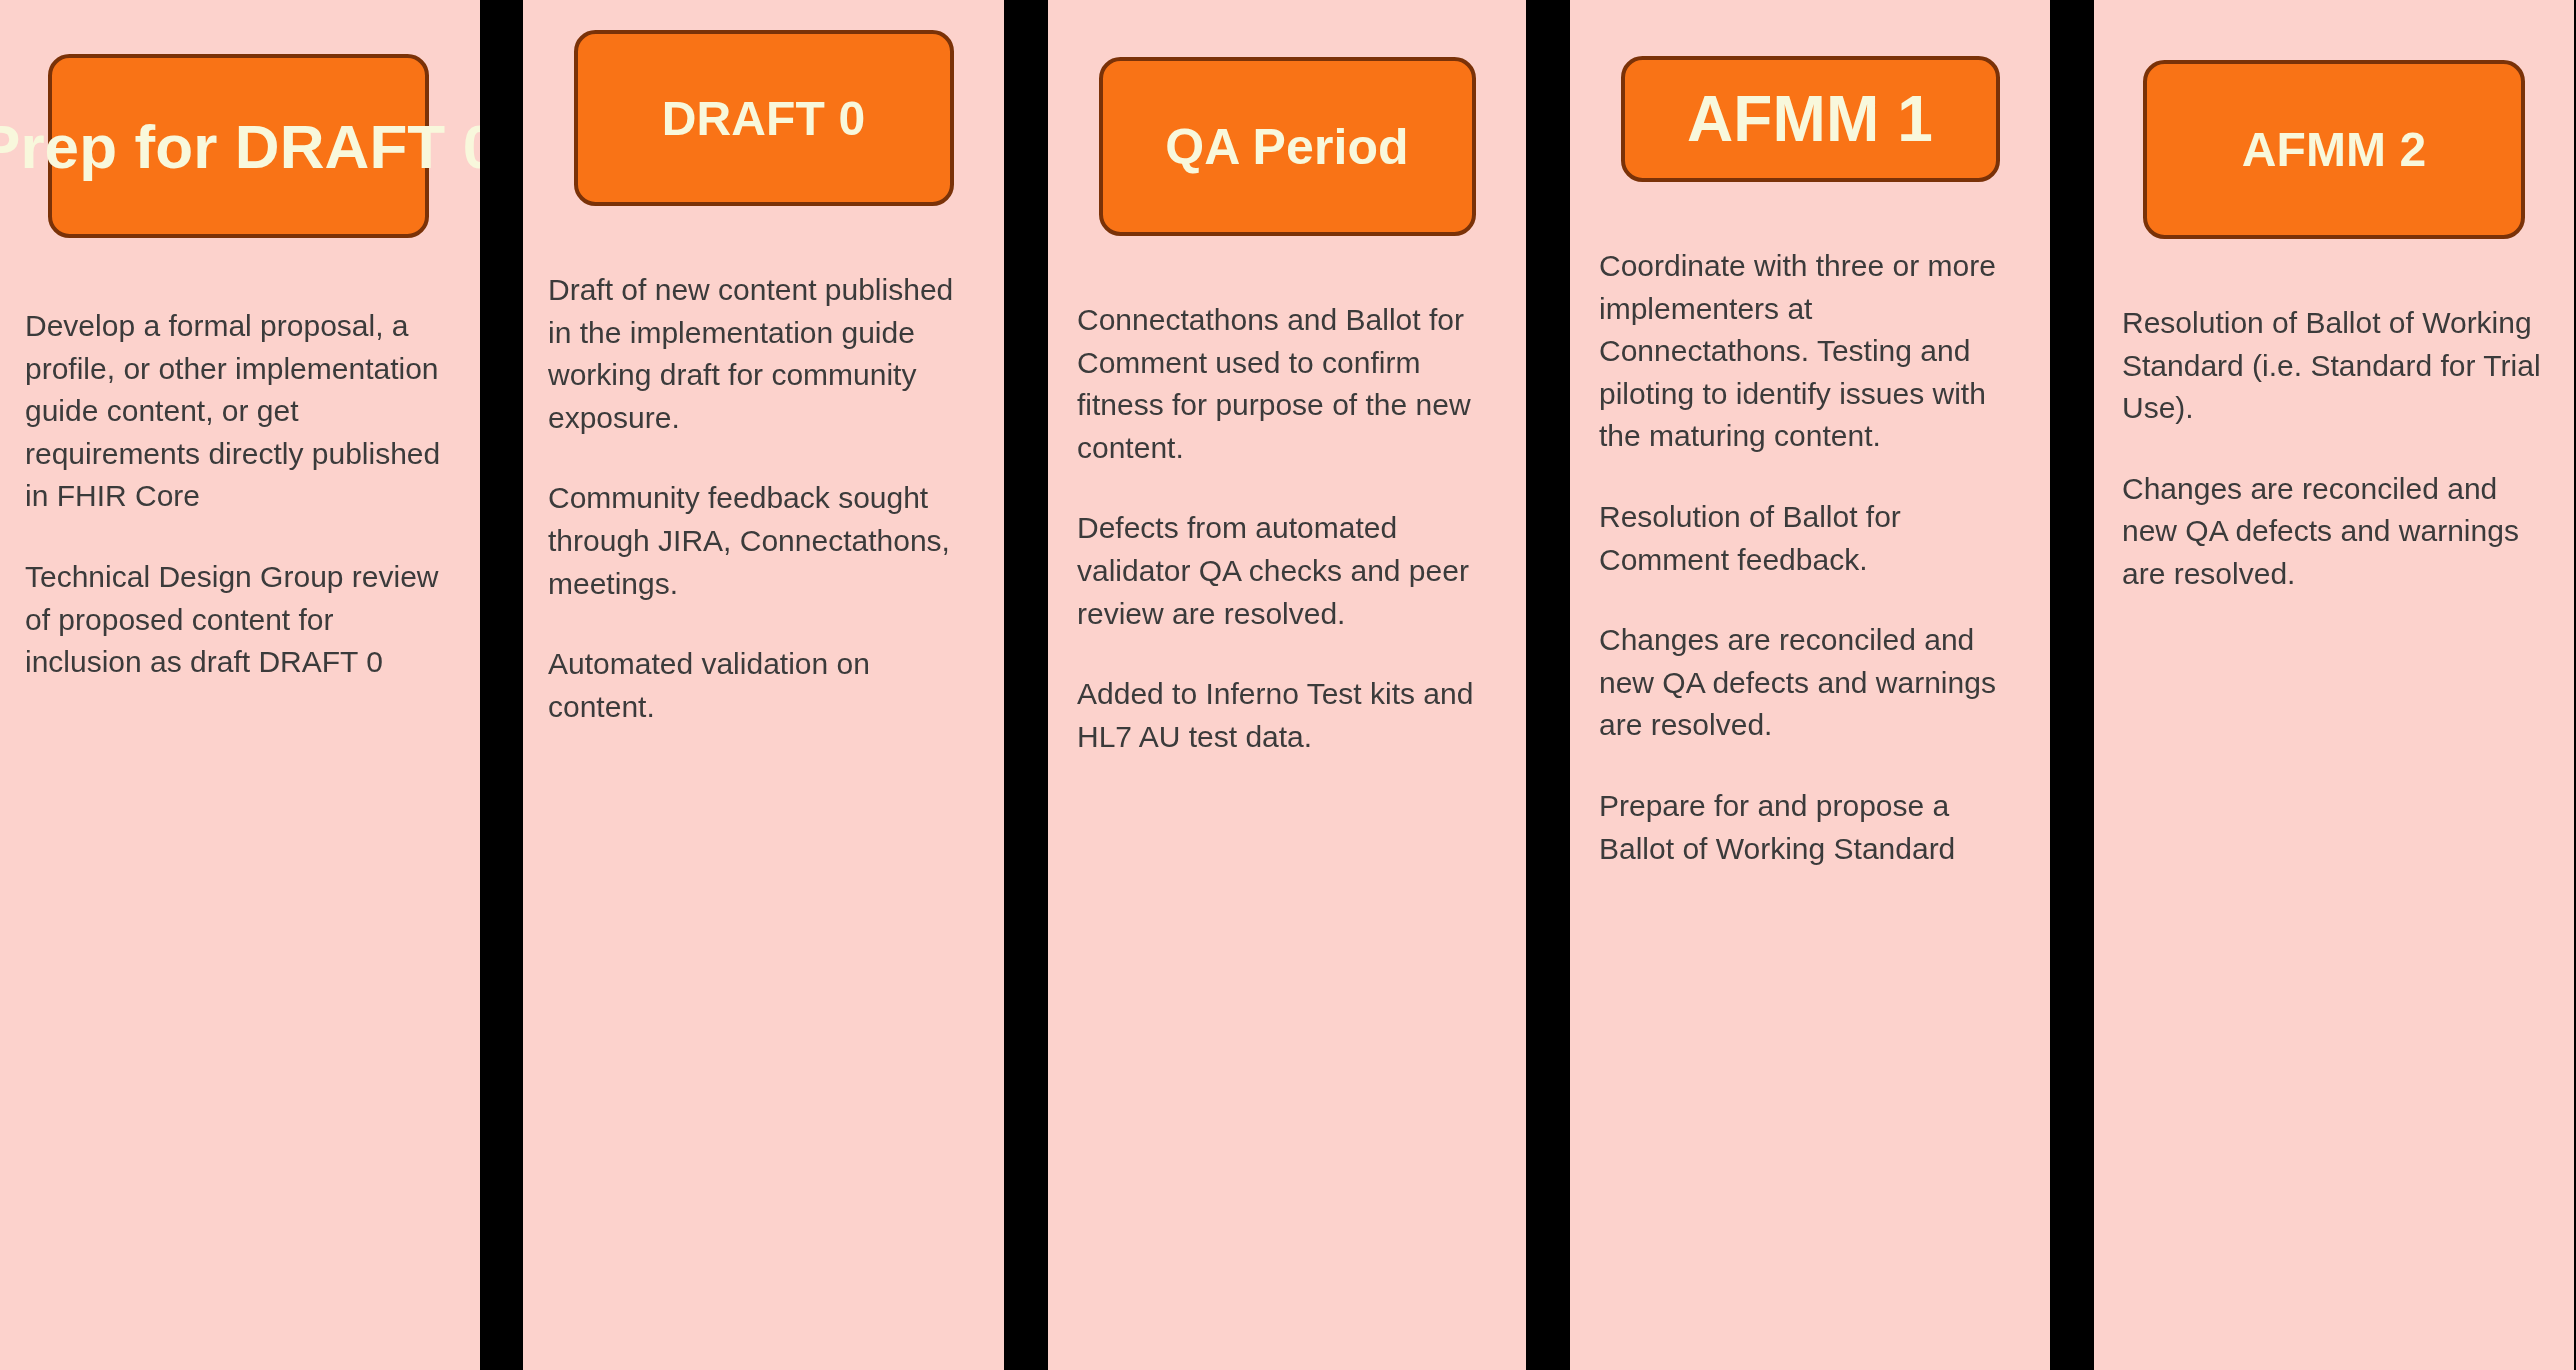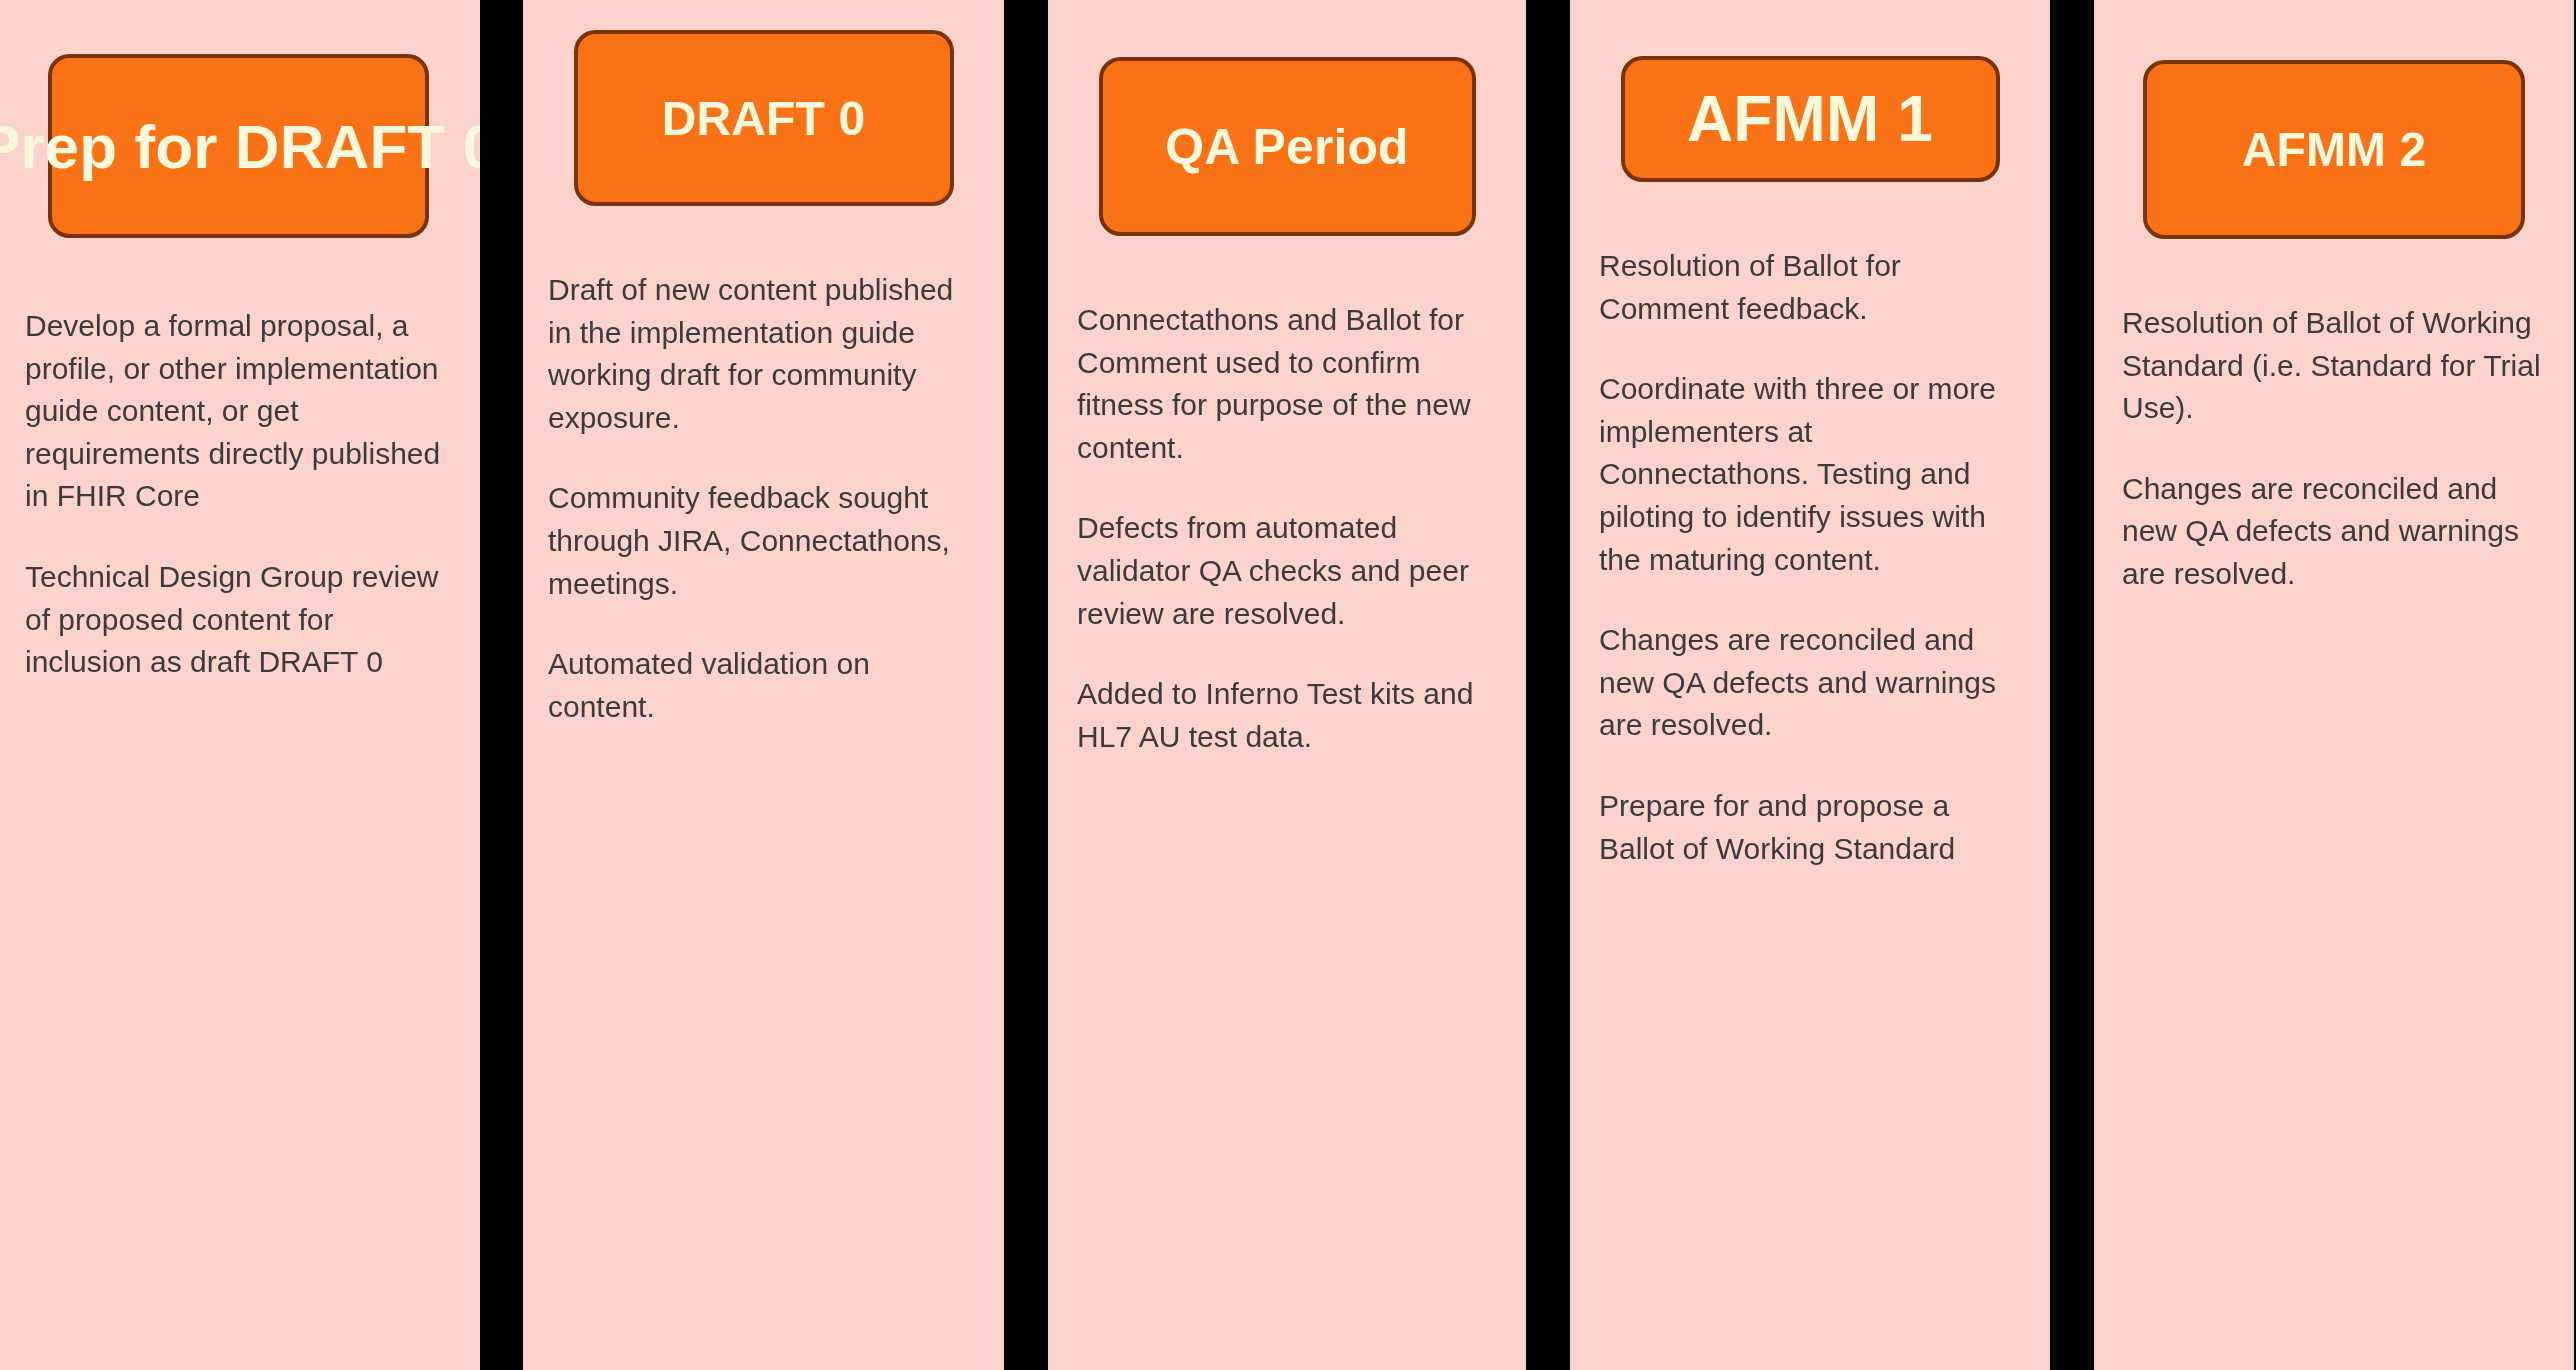--- a/index.html
+++ b/index.html
@@ -136,22 +136,22 @@
     </div>
   </div>
 
   <div class="gap gap-3"></div>
 
   <div class="col col-4">
     <div class="pill-wrap">
       <div class="pill">AFMM 1</div>
     </div>
     <div class="body">
+      <p>Coordinate with three or more implementers at Connectathons. Testing and piloting to identify issues with the maturing content.</p>
       <p>Resolution of Ballot for Comment feedback.</p>
-      <p>Coordinate with three or more implementers at Connectathons. Testing and piloting to identify issues with the maturing content.</p>
       <p>Changes are reconciled and new QA defects and warnings are resolved.</p>
       <p>Prepare for and propose a Ballot of Working Standard</p>
     </div>
   </div>
 
   <div class="gap gap-4"></div>
 
   <div class="col col-5">
     <div class="pill-wrap">
       <div class="pill">AFMM 2</div>

